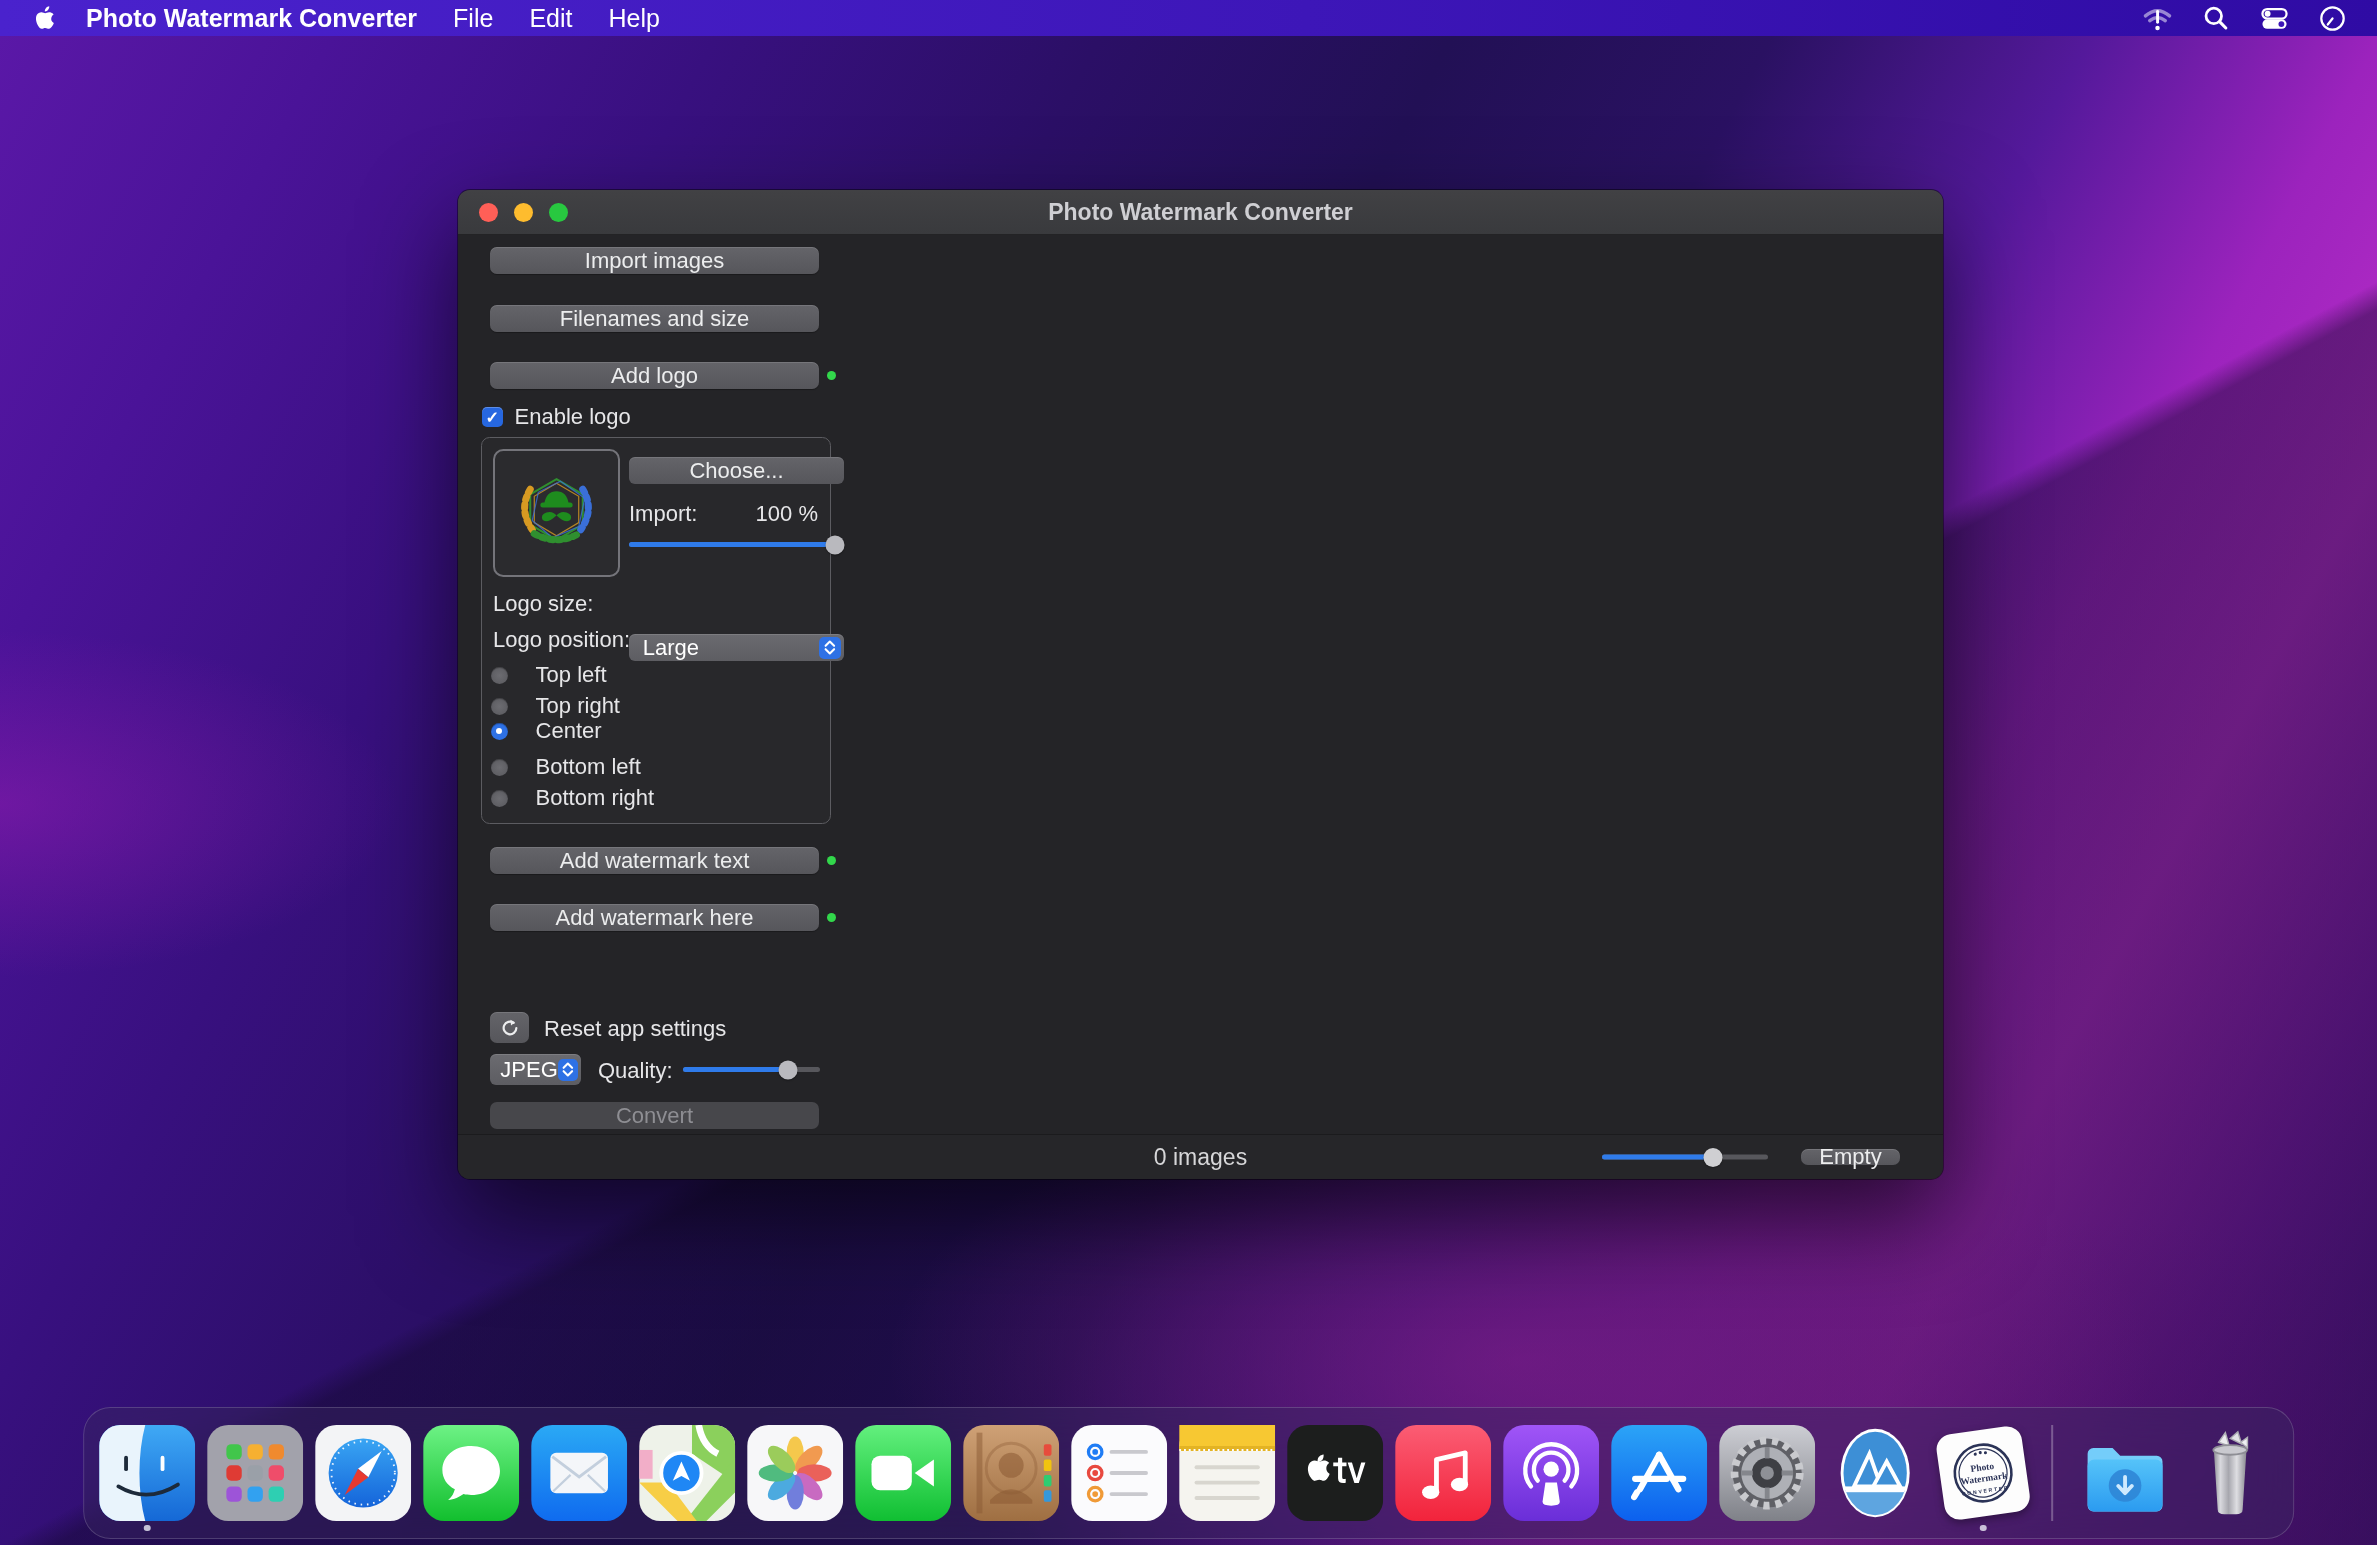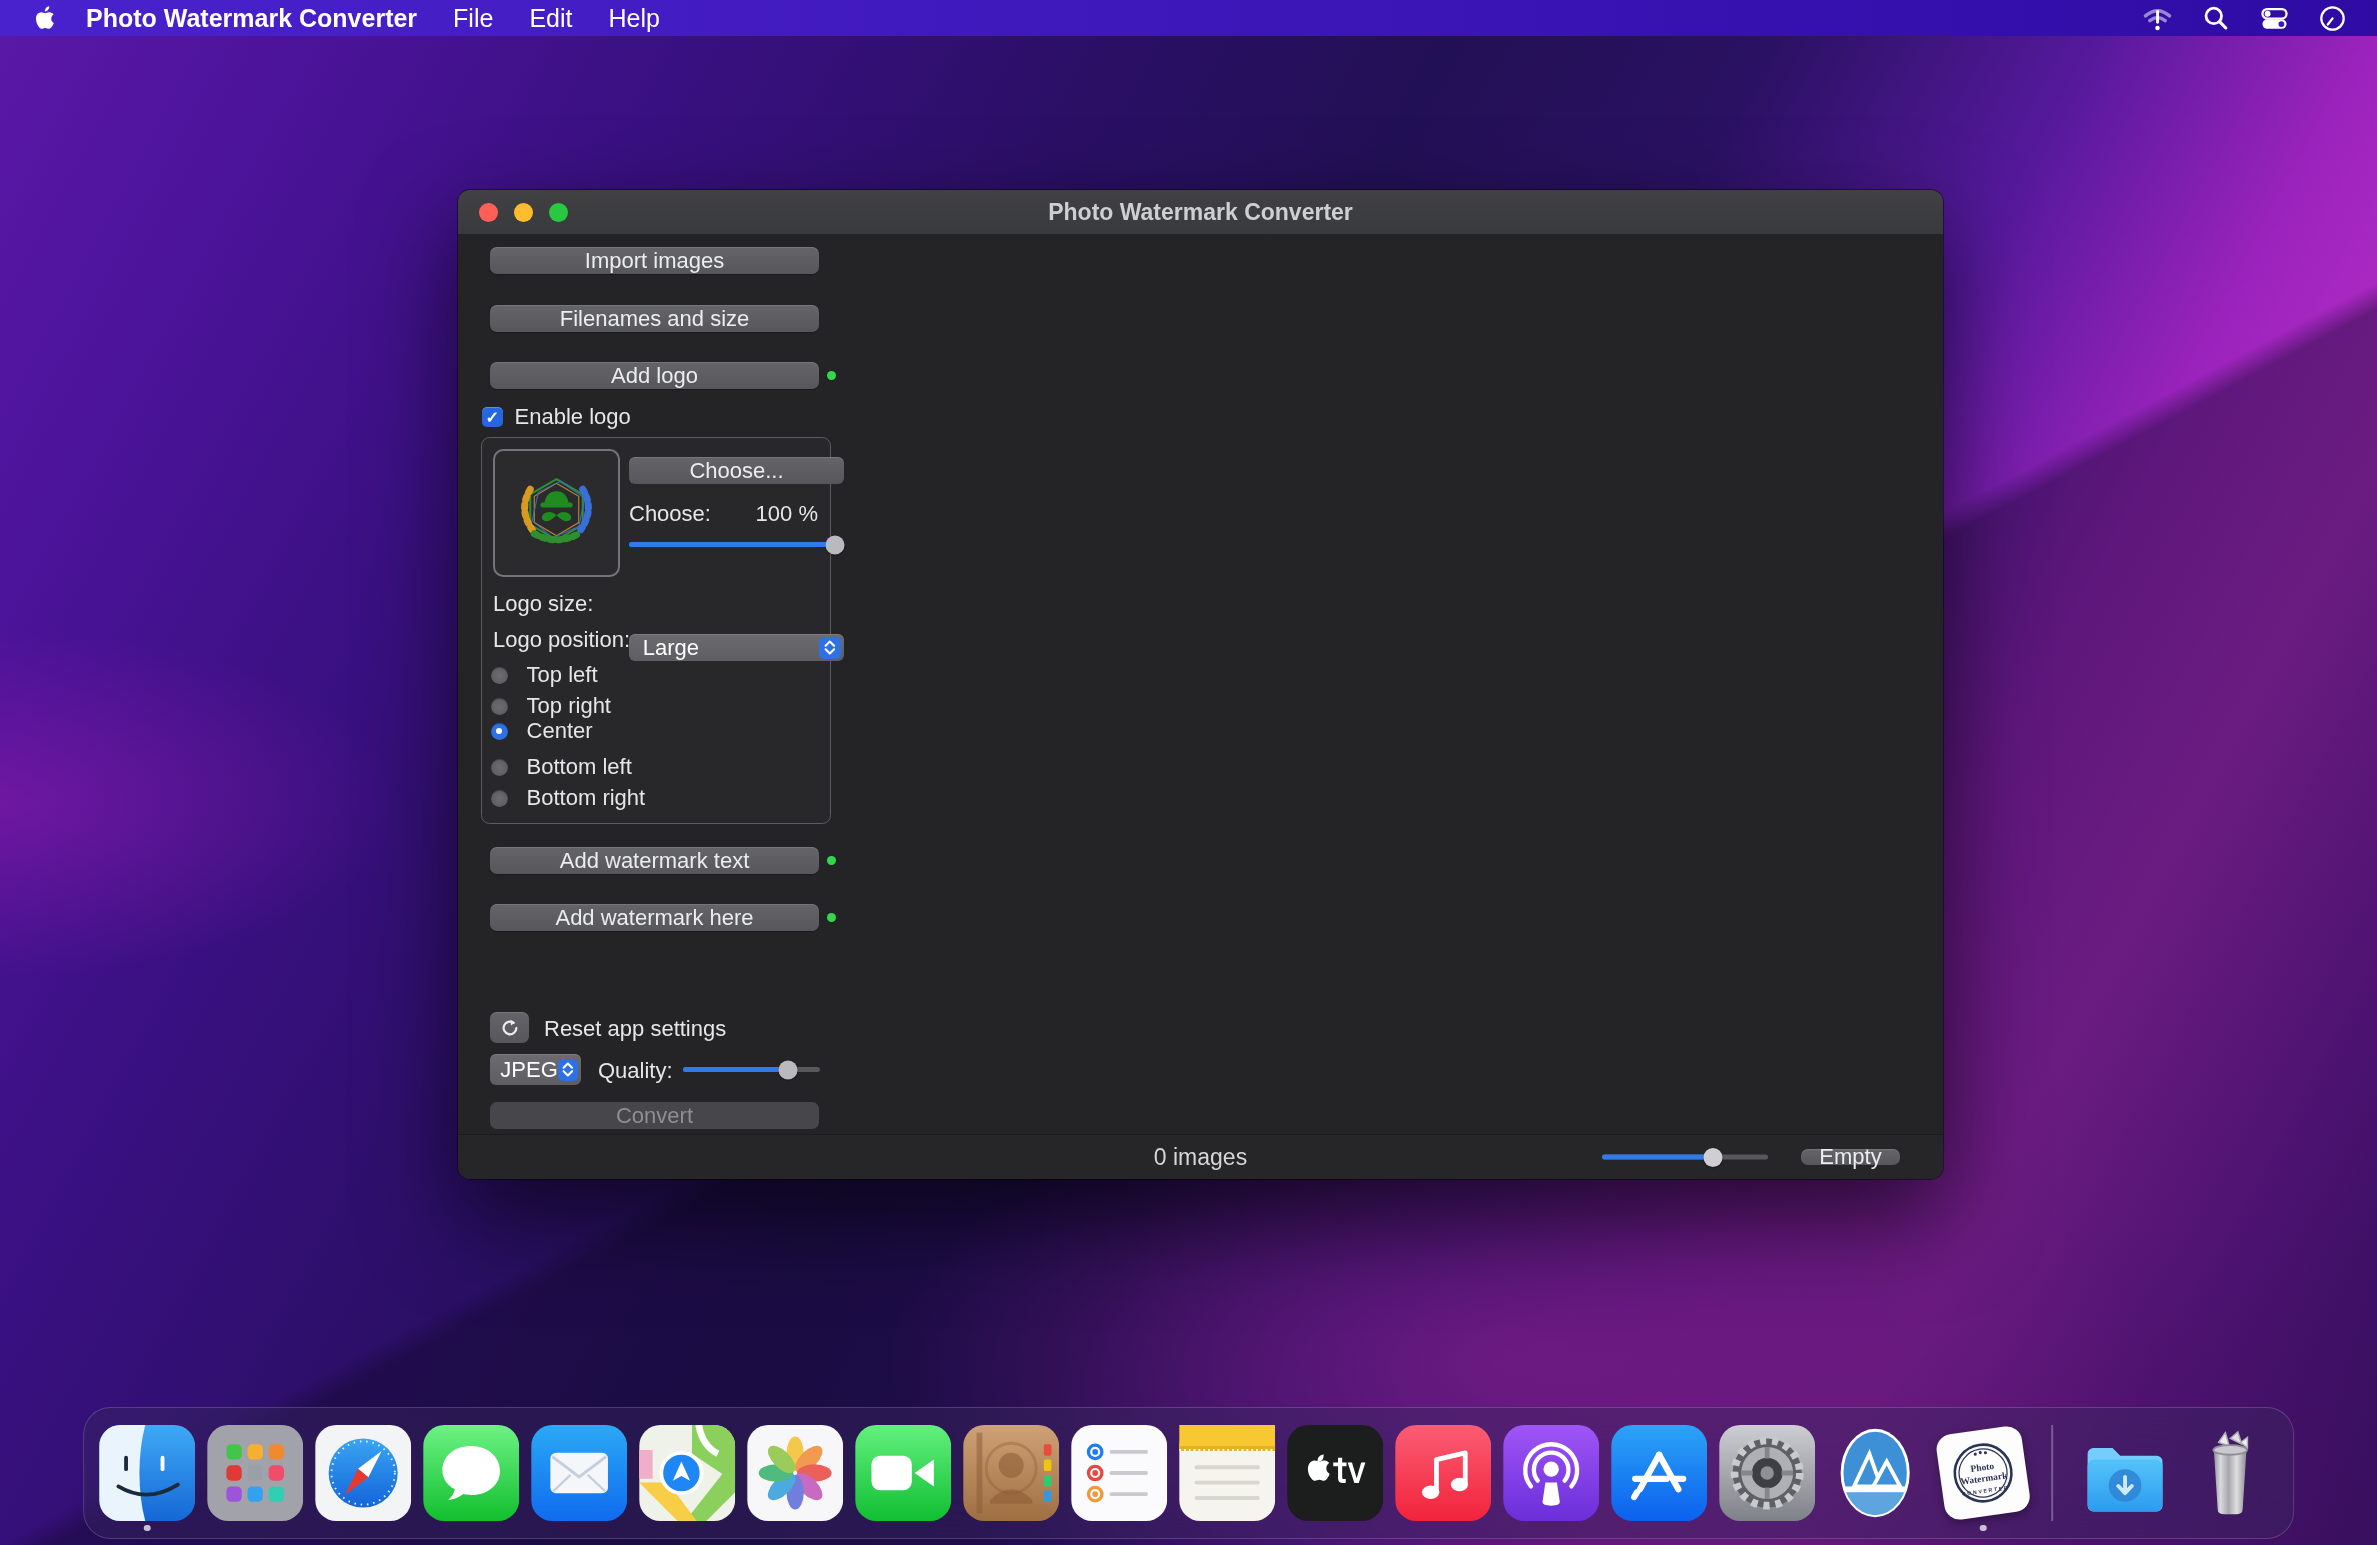--- a/index.html
+++ b/index.html
@@ -74,21 +74,21 @@
   .glabel{position:absolute;color:#e6e6e8;font-size:22px;}
   .slider{position:absolute;height:5.1px;border-radius:2.6px;background:#57575c;}
   .slider .fill{position:absolute;left:0;top:0;bottom:0;border-radius:2.6px;background:#2f7bea;}
   .slider .knob{position:absolute;top:50%;width:19px;height:19px;border-radius:50%;background:#cfcfd2;
     transform:translate(-50%,-50%);box-shadow:0 0.9px 1.7px rgba(0,0,0,.4);}
   .dropdown{position:absolute;height:27.4px;border-radius:6px;background:linear-gradient(#6b6b70,#5d5d62);
     box-shadow:inset 0 0.9px 0 rgba(255,255,255,.12);display:flex;align-items:center;color:#fff;font-size:22px;}
   .dropdown .dlabel{padding-left:13.7px;flex:1;}
   .stepper{width:22px;height:22px;margin-right:3.4px;border-radius:5.1px;background:#2e71e5;display:flex;flex-direction:column;
     align-items:center;justify-content:center;gap:1.7px;}
-  .radio-row{position:absolute;left:8.6px;display:flex;align-items:center;gap:19px;color:#e6e6e8;font-size:22px;height:24px;}
+  .radio-row{position:absolute;left:8.6px;display:flex;align-items:center;gap:28px;color:#e6e6e8;font-size:22px;height:24px;}
   .radio{width:17px;height:17px;border-radius:50%;background:radial-gradient(#6c6c71,#58585d);box-shadow:inset 0 0.9px 0.9px rgba(0,0,0,.3);}
   .radio.sel{background:#2e71e5;position:relative;}
   .radio.sel::after{content:"";position:absolute;left:50%;top:50%;width:6px;height:6px;border-radius:50%;background:#fff;transform:translate(-50%,-50%);}
   .resetbtn{position:absolute;left:32px;width:39px;height:31px;border-radius:6.9px;background:linear-gradient(#646469,#56565b);
     display:flex;align-items:center;justify-content:center;box-shadow:inset 0 0.9px 0 rgba(255,255,255,.12);}
   
   .statusbar{background:#262629;border-top:0.9px solid #1b1b1d;position:relative;display:flex;align-items:center;}
   .imgcount{position:absolute;left:0;right:0;text-align:center;color:#d6d6d8;font-size:23px;}
   .sb-slider{left:1144px;width:166px;top:50%;transform:translateY(-50%);}
   .emptybtn{position:absolute;left:1343px;top:50%;transform:translateY(-50%);width:99px;height:16px;border-radius:6.9px;
@@ -191,21 +191,21 @@
             <path d="M24 26 Q12 46 26 66" fill="none" stroke="#d79a22" stroke-width="7" stroke-dasharray="3.5 4.5" stroke-linecap="round"></path>
             <path d="M76 26 Q88 46 74 66" fill="none" stroke="#3a6fd8" stroke-width="7" stroke-dasharray="3.5 4.5" stroke-linecap="round"></path>
             <path d="M28 70 Q50 82 72 70" fill="none" stroke="#2f8f2f" stroke-width="7" stroke-dasharray="3.5 4.5" stroke-linecap="round"></path>
             <path d="M38 40 q2 -12 12 -12 q10 0 12 12 z" fill="#1e8c1e"></path>
             <rect x="34" y="39" width="32" height="5" rx="2.5" fill="#1e8c1e"></rect>
             <path d="M50 52 q-4 -5 -10 -3 q-6 2 -4 7 q4 5 14 -4 z" fill="#1e8c1e"></path>
             <path d="M50 52 q4 -5 10 -3 q6 2 4 7 q-4 5 -14 -4 z" fill="#1e8c1e"></path>
           </svg>
         </div>
         <div class="smallbtn" style="left:147px;top:19px;width:215px;height:27.4px;">Choose...</div>
-        <div class="glabel" style="left:147px;top:63px;">Choose:</div>
+        <div class="glabel" style="left:147px;top:63px;">Import:</div>
         <div class="glabel" style="right:12px;top:63px;">100 %</div>
         <div class="slider" style="left:147px;top:104px;width:215px;">
           <div class="fill" style="width:100%;"></div>
             <div class="knob" style="left:96%;background:#b9b9be;"></div>
         </div>
         <div class="glabel" style="left:11px;top:153px;">Logo size:</div>
         <div class="dropdown" style="left:147px;top:148px;width:215px;margin-top:48px;">
           <span class="dlabel">Large</span>
           <span class="stepper">
             <svg width="13.7" height="17" viewBox="0 0 16 20">

